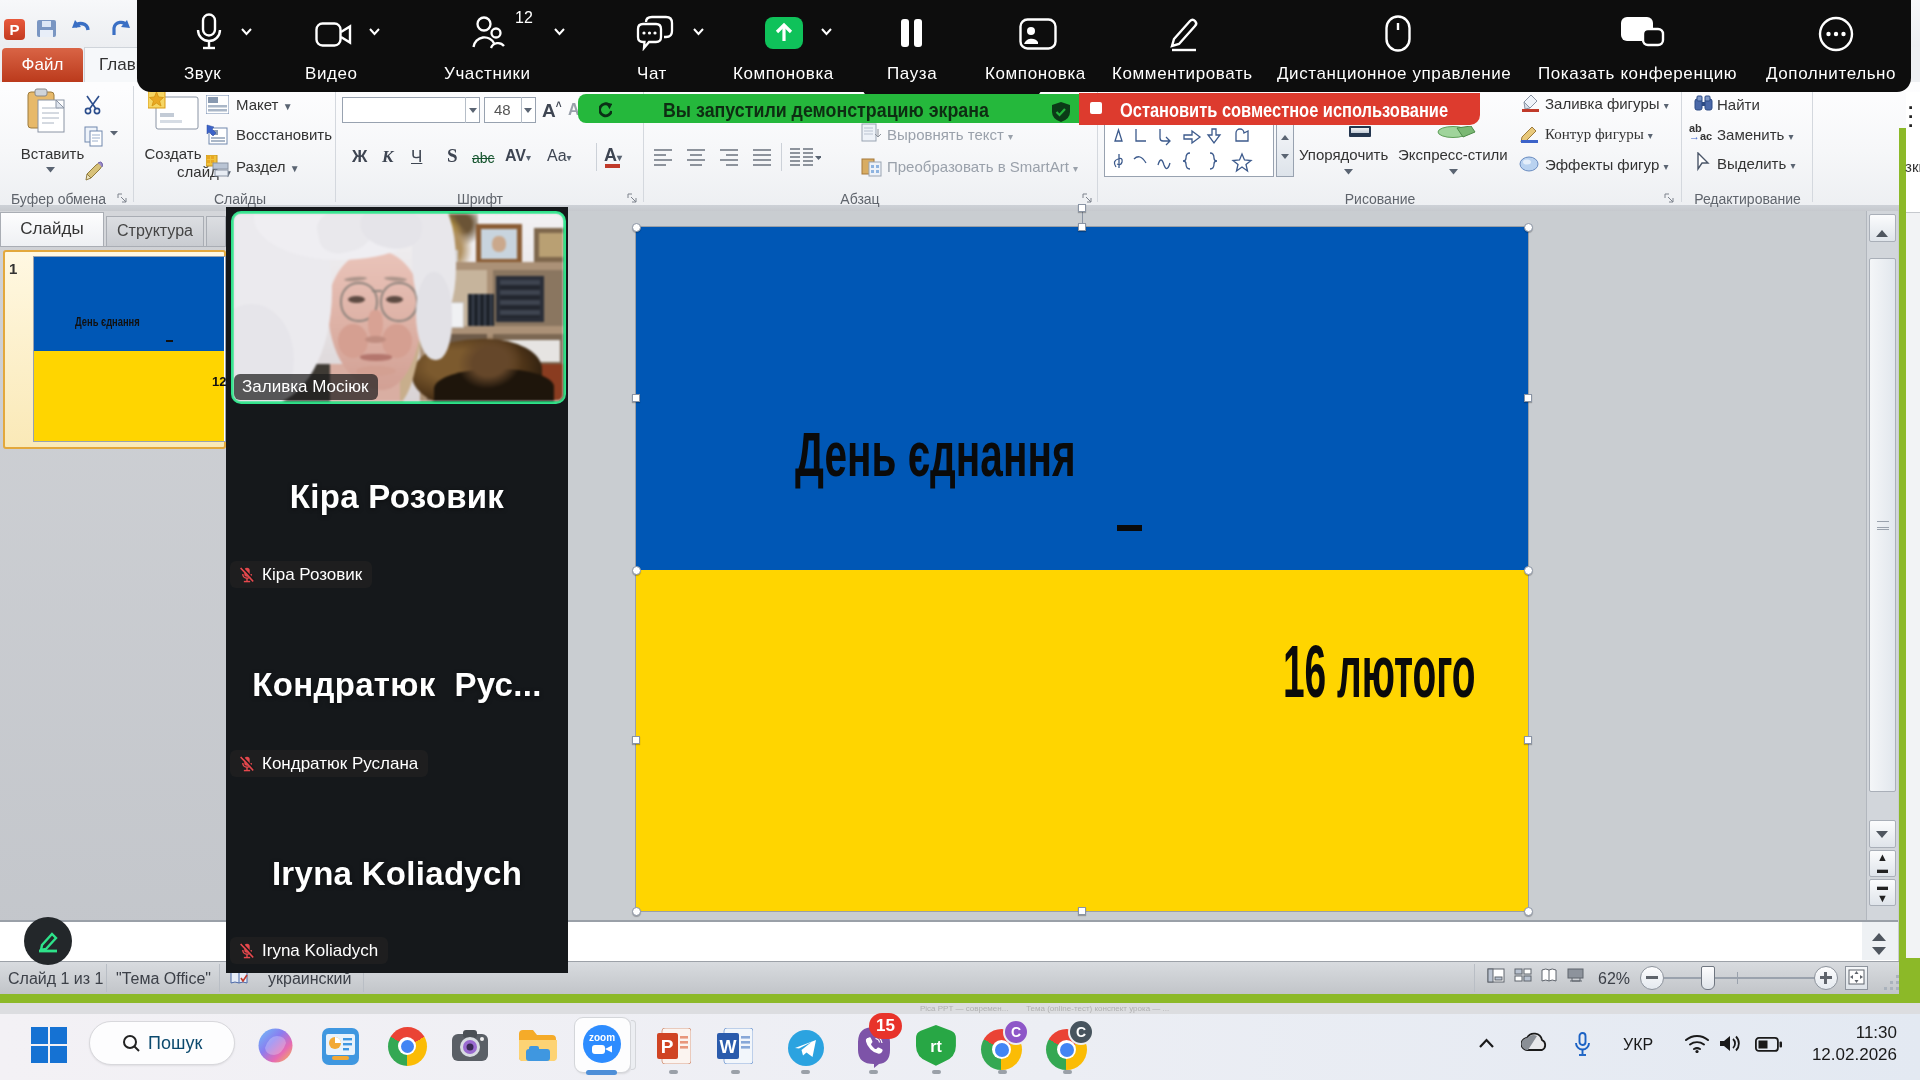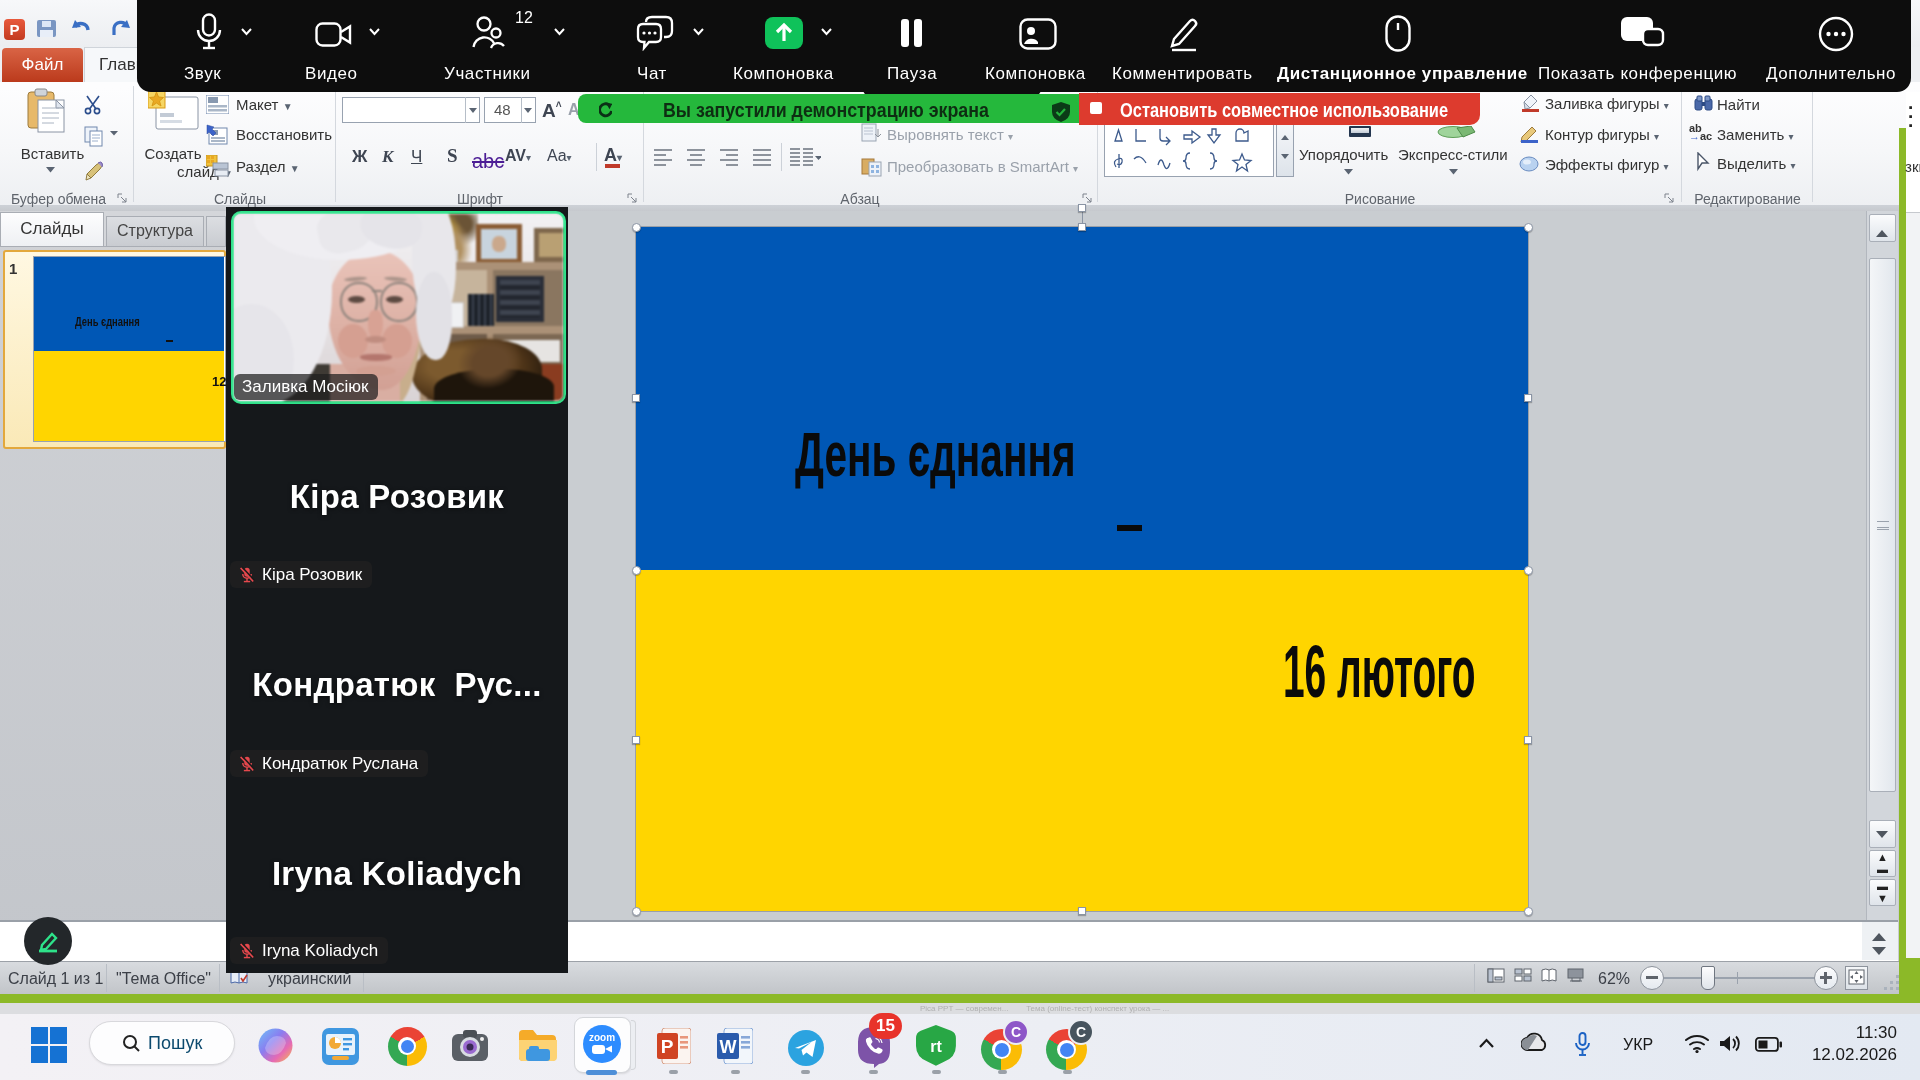--- a/index.html
+++ b/index.html
@@ -171,21 +171,21 @@
 <div class="abs" style="left:484px;top:97px;width:52px;height:26px;background:#fff;border:1px solid #98a2b0;box-sizing:border-box;font-size:15px;color:#555;line-height:24px;padding-left:9px;">48</div>
 <div class="abs" style="left:521px;top:97px;width:14px;height:26px;border-left:1px solid #b6bec8;">
     <div style="margin:11px 0 0 2px;width:0;height:0;border:4px solid transparent;border-top:5px solid #5a6472;"></div>
   </div>
 <div class="abs" style="left:542px;top:99px;width:24px;height:24px;font-size:19px;font-weight:bold;color:#3e4552;">A<span style="font-size:10px;vertical-align:9px;">˄</span></div>
 <div class="abs" style="left:568px;top:101px;width:16px;height:22px;font-size:16px;font-weight:bold;color:#9aa1ab;">A</div>
 <div class="abs" style="left:352px;top:147px;font-size:17px;font-weight:bold;color:#3e4552;">Ж</div>
 <div class="abs" style="left:382px;top:147px;font-size:17px;font-weight:bold;font-style:italic;font-family:'Liberation Serif',serif;color:#3e4552;">К</div>
 <div class="abs" style="left:411px;top:147px;font-size:17px;text-decoration:underline;color:#3e4552;">Ч</div>
 <div class="abs" style="left:447px;top:145px;font-size:19px;font-family:'Liberation Serif',serif;font-weight:bold;color:#3e4552;">S</div>
-<div class="abs" style="left:472px;top:150px;font-size:20px;text-decoration:line-through;color:#4c1d95;">abc</div>
+<div class="abs" style="left:472px;top:150px;font-size:14px;text-decoration:line-through;color:#14532d;">abc</div>
 <div class="abs" style="left:505px;top:147px;font-size:16px;font-weight:bold;color:#3e4552;">AV<span style="font-size:10px;font-weight:normal;color:#5a6472;">▾</span></div>
 <div class="abs" style="left:547px;top:147px;font-size:16px;color:#3e4552;">Aa<span style="font-size:10px;color:#5a6472;">▾</span></div>
 <div class="abs" style="left:596px;top:143px;width:1px;height:28px;background:#ccd1d8;"></div>
 <div class="abs" style="left:604px;top:145px;width:30px;height:26px;font-size:18px;font-weight:bold;color:#3e4552;">A<span style="font-size:10px;color:#5a6472;">▾</span><div style="position:absolute;left:1px;top:19px;width:15px;height:4px;background:#c03a2a;"></div></div>
 <div class="abs" style="left:430px;top:191px;width:100px;text-align:center;font-size:14px;color:#5f646c;">Шрифт</div>
 <div class="abs" style="left:627px;top:193px;width:11px;height:11px;">
     <svg width="11" height="11">
       <g stroke="#7c828c" fill="none">
         <path d="M1 1 h4 M1 1 v4"></path>
         <path d="M4 4 l5 5 M9 5 v4 h-4"></path>
@@ -300,21 +300,21 @@
     </svg>
 </div>
 <div class="abs" style="left:1545px;top:95px;width:140px;font-size:15px;color:#333;">Заливка фигуры <span style="font-size:10px;color:#5a6472;">▾</span></div>
 <div class="abs" style="left:1520px;top:124px;width:20px;height:19px;">
  <svg width="20" height="19">
       <path d="M2 13 L12 3 l4 4 -10 10 -5 1 z" fill="#e8c87a" stroke="#9c7a3c"></path>
       <path d="M12 3 l4 4" stroke="#9c7a3c"></path>
       <rect x="1" y="16" width="17" height="3" fill="#3c63c9"></rect>
     </svg>
 </div>
-<div class="abs" style="left:1545px;top:126px;width:140px;font-size:15px;color:#333;">Контур фигуры <span style="font-size:10px;color:#5a6472;">▾</span></div>
+<div class="abs" style="left:1545px;top:126px;width:140px;font-size:15px;color:#333;font-family:Liberation Serif, serif;">Контур фигуры <span style="font-size:10px;color:#5a6472;">▾</span></div>
 <div class="abs" style="left:1519px;top:155px;width:21px;height:18px;">
  <svg width="21" height="18">
       <ellipse cx="10" cy="9" rx="9" ry="7" fill="#b9d2f0" stroke="#6a8cc0"></ellipse>
       <ellipse cx="8" cy="7" rx="4" ry="2.5" fill="#e4eefa"></ellipse>
     </svg>
 </div>
 <div class="abs" style="left:1545px;top:156px;width:140px;font-size:15px;color:#333;">Эффекты фигур <span style="font-size:10px;color:#5a6472;">▾</span></div>
 <div class="abs" style="left:1330px;top:191px;width:100px;text-align:center;font-size:14px;color:#5f646c;">Рисование</div>
 <div class="abs" style="left:1664px;top:193px;width:11px;height:11px;">
     <svg width="11" height="11">
@@ -739,21 +739,21 @@
 <div class="zlabel" style="left:1112px;">Комментировать</div>
 
 <div class="ic" style="left:1385px;top:15px;width:26px;height:37px;">
  <svg width="26" height="37">
       <g stroke="#fff" stroke-width="2.4" fill="none">
         <rect x="1.5" y="1.5" width="23" height="34" rx="11.5"></rect>
         <line x1="13" y1="8" x2="13" y2="15"></line>
       </g>
     </svg>
 </div>
-<div class="zlabel" style="left:1277px;font-weight:bold;">Дистанционное управление</div>
+<div class="zlabel" style="left:1277px;">Дистанционное управление</div>
 
 <div class="ic" style="left:1621px;top:17px;width:46px;height:34px;">
  <svg width="46" height="34">
       <rect x="0" y="0" width="32" height="24" rx="6" fill="#fff"></rect>
       <rect x="22" y="12" width="20" height="16" rx="5" fill="#0d0d0d" stroke="#fff" stroke-width="2.4"></rect>
     </svg>
 </div>
 <div class="zlabel" style="left:1538px;">Показать конференцию</div>
 
 <div class="ic" style="left:1818px;top:16px;width:36px;height:36px;">

